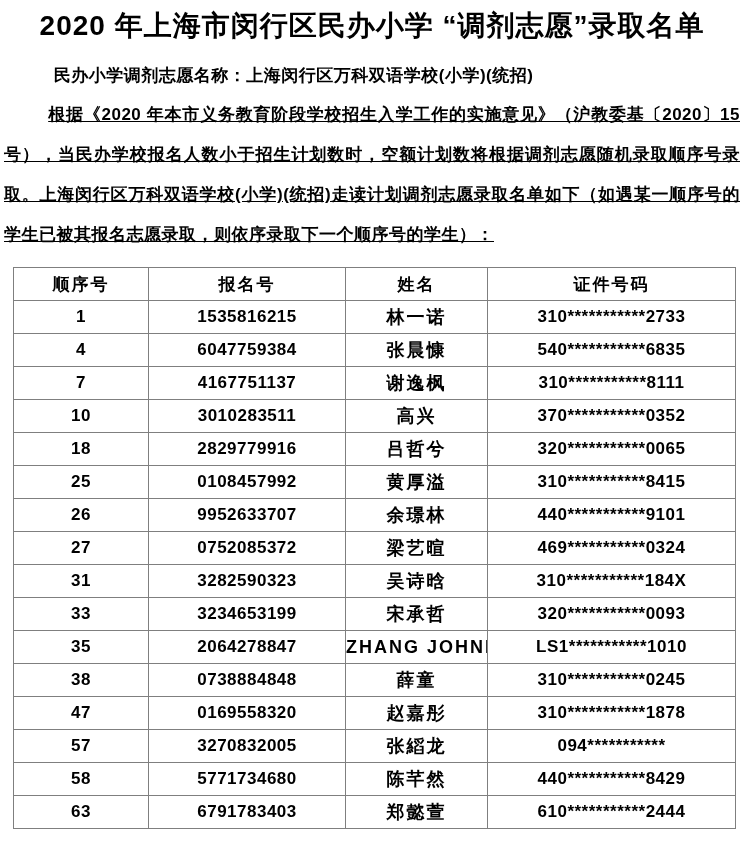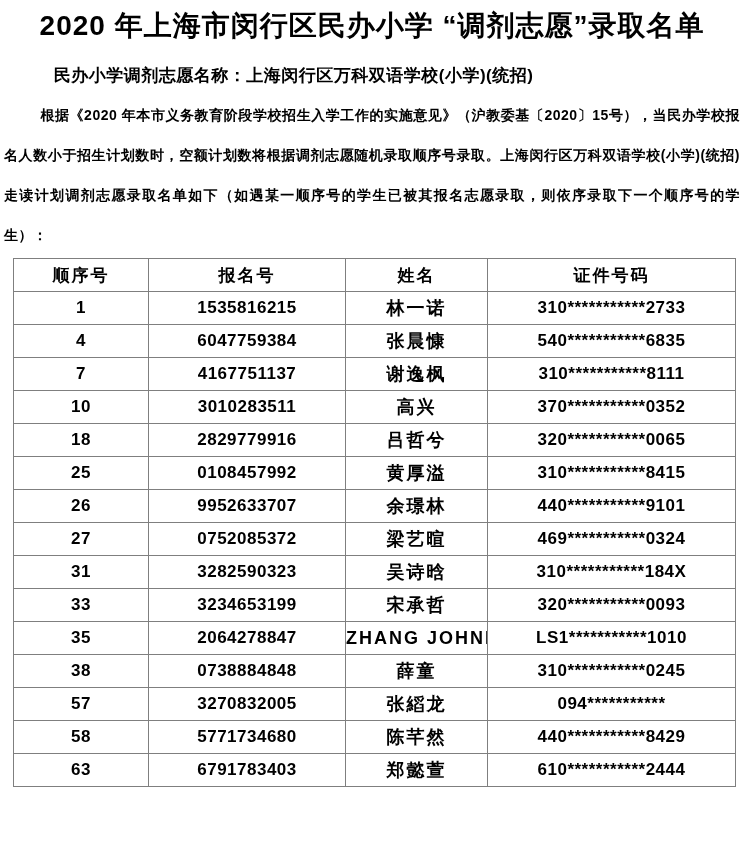--- a/index.html
+++ b/index.html
@@ -28,29 +28,30 @@
   }
   .school-line {
     margin-top: 18px;
     font-size: 17px;
     font-weight: 700;
     text-indent: 2.4em;
     letter-spacing: 0.5px;
   }
   .paragraph {
     margin: 8px -9px 0 -9px;
-    font-size: 14px;
+    font-size: 17px;
     font-weight: 700;
     line-height: 40px;
     text-indent: 2.6em;
     text-align: justify;
     letter-spacing: 0.5px;
+    text-decoration: underline;
   }
   table.roster {
-    margin-top: 3px;
+    margin-top: 12px;
     border-collapse: collapse;
     table-layout: fixed;
     width: 722px;
   }
   table.roster th,
   table.roster td {
     border: 1px solid #7f7f7f;
     text-align: center;
     vertical-align: middle;
     height: 32px;
@@ -170,20 +171,26 @@
           <td class="cell-name">ZHANG JOHNNY</td>
           <td class="cell-id">LS1***********1010</td>
         </tr>
         <tr>
           <td class="cell-seq">38</td>
           <td class="cell-reg">0738884848</td>
           <td class="cell-name">薛童</td>
           <td class="cell-id">310***********0245</td>
         </tr>
         <tr>
+          <td class="cell-seq">47</td>
+          <td class="cell-reg">0169558320</td>
+          <td class="cell-name">赵嘉彤</td>
+          <td class="cell-id">310***********1878</td>
+        </tr>
+        <tr>
           <td class="cell-seq">57</td>
           <td class="cell-reg">3270832005</td>
           <td class="cell-name">张縚龙</td>
           <td class="cell-id">094***********</td>
         </tr>
         <tr>
           <td class="cell-seq">58</td>
           <td class="cell-reg">5771734680</td>
           <td class="cell-name">陈芊然</td>
           <td class="cell-id">440***********8429</td>

